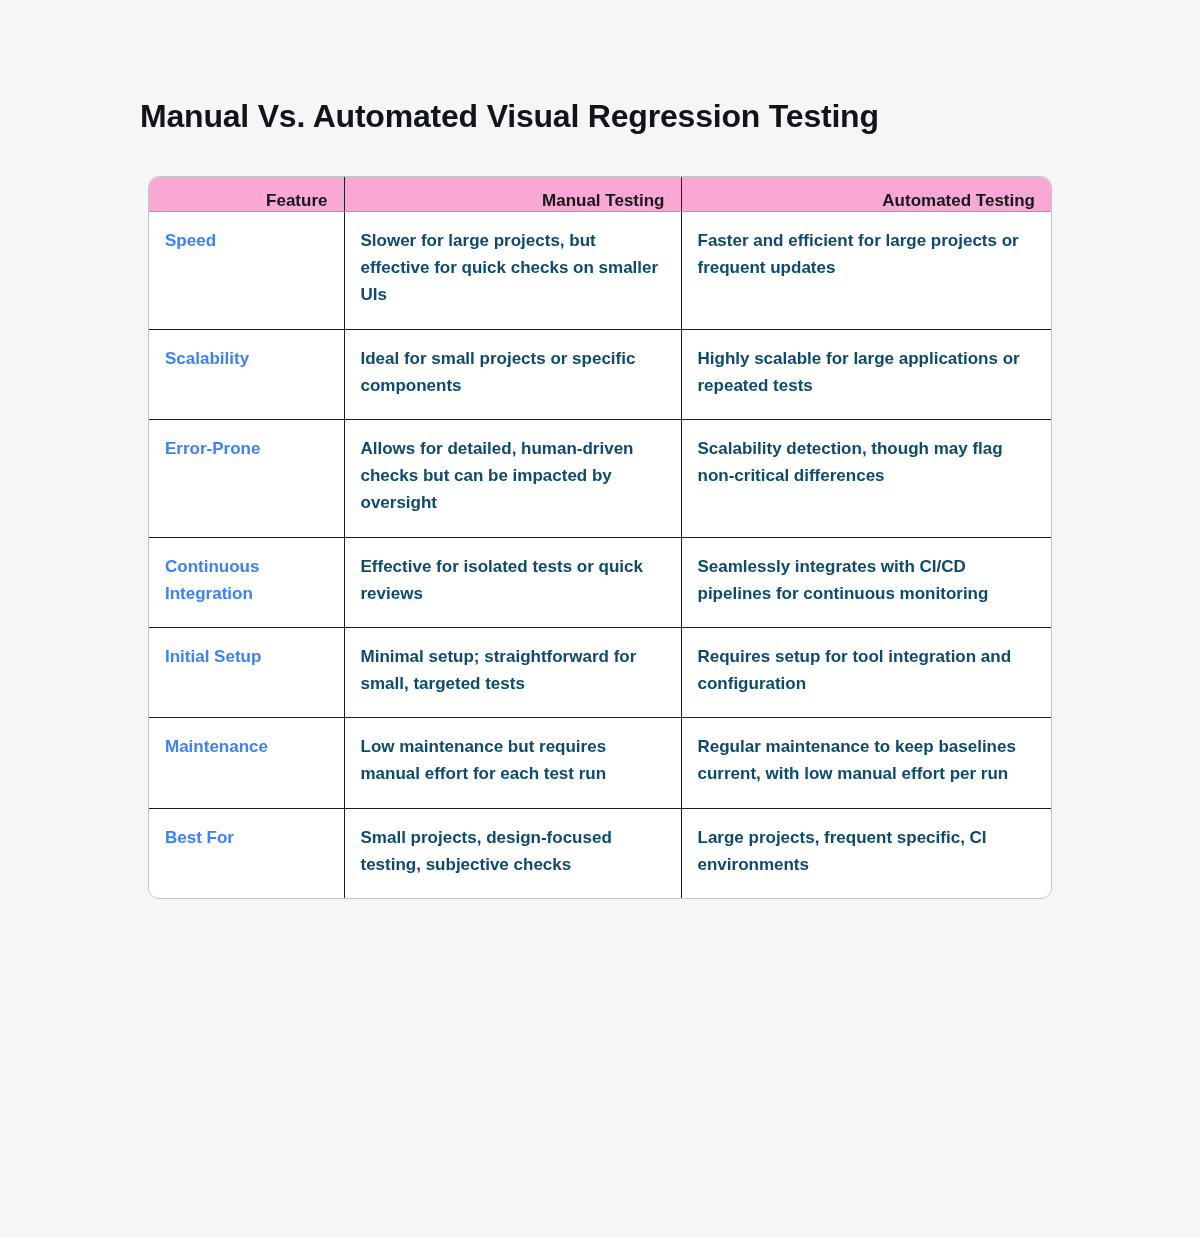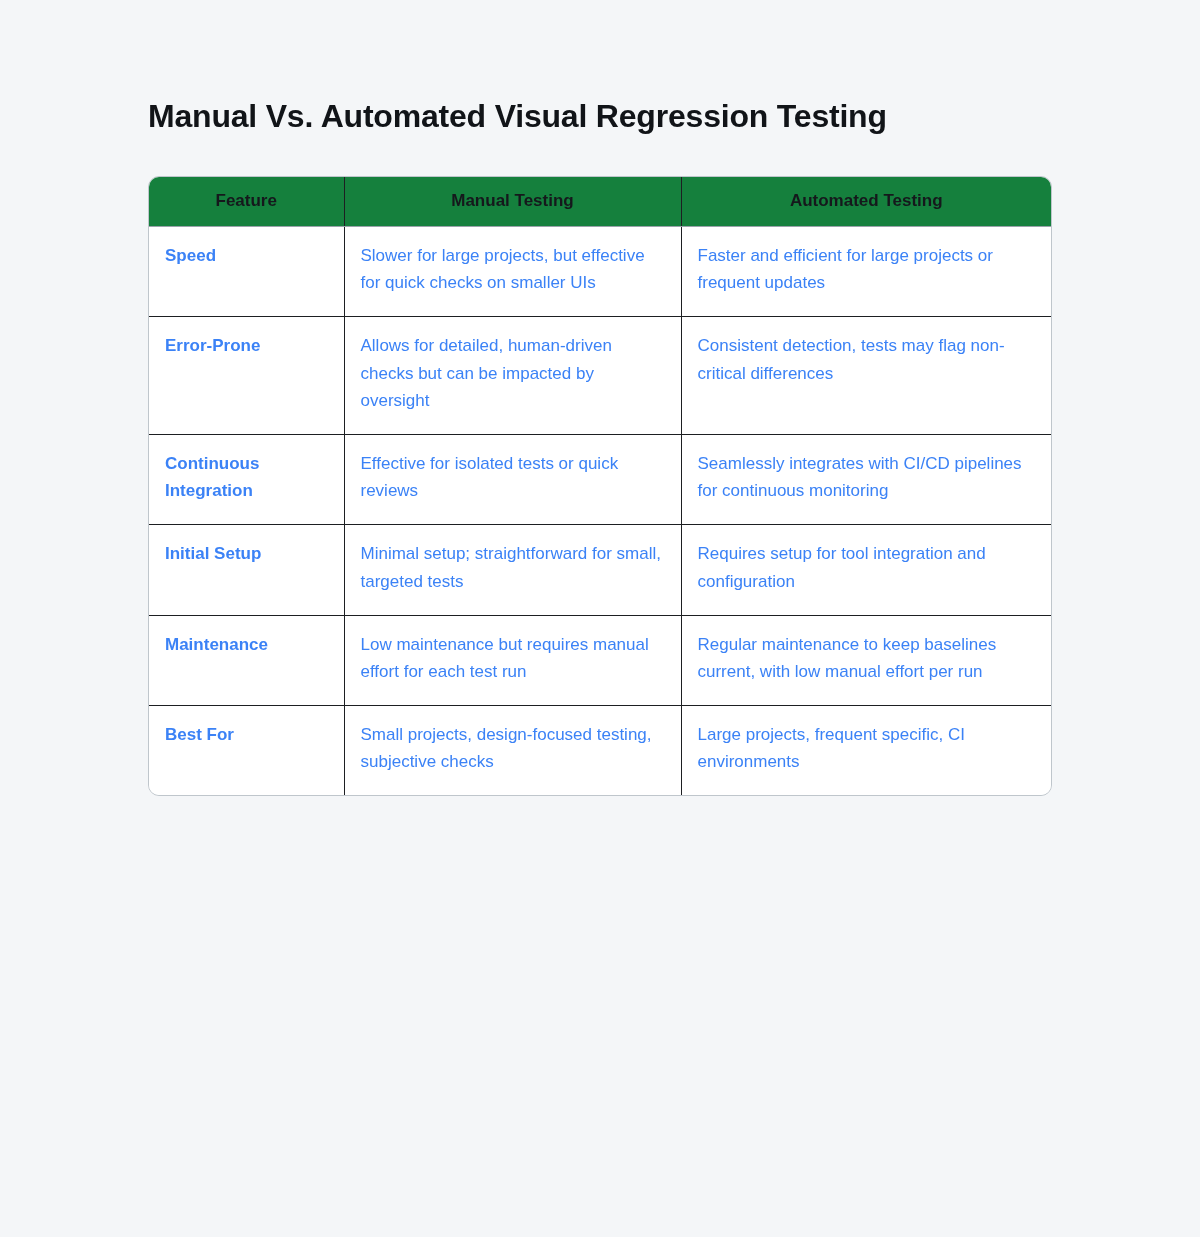--- a/index.html
+++ b/index.html
@@ -15,21 +15,21 @@
     overflow: hidden;
   }
   .page {
     position: relative;
     width: 1200px;
     height: 1237px;
     box-sizing: border-box;
   }
   .page-title {
     position: absolute;
-    left: 148px;
+    left: 140px;
     top: 76px;
     width: 904px;
     font-size: 32px;
     font-weight: bold;
     color: #111418;
     letter-spacing: -0.2px;
     line-height: 1.2;
   }
   .table-wrap {
     position: absolute;
@@ -46,42 +46,43 @@
     width: 100%;
     border-collapse: collapse;
     table-layout: fixed;
     background: #ffffff;
   }
   table.cmp col.c-feature { width: 195px; }
   table.cmp col.c-manual  { width: 337px; }
   table.cmp col.c-auto    { width: 370px; }
 
   table.cmp thead th {
-    background: #15803d;
+    background: #f9a8d4;
     color: #15181c;
     font-size: 17px;
     font-weight: bold;
-    text-align: center;
-    padding: 14px 16px 15px 16px;
+    text-align: right;
+    padding: 14px 16px 0 16px;
     border-right: 1px solid #1d1f22;
     border-bottom: 1px solid #9aa2aa;
     vertical-align: middle;
     box-sizing: border-box;
   }
   table.cmp thead th:last-child { border-right: none; }
 
   table.cmp tbody td {
     border-top: 1px solid #1d1f22;
     border-right: 1px solid #1d1f22;
     padding: 15px 16px 20px 16px;
     font-size: 17px;
     line-height: 1.6;
-    color: #3b82f6;
+    color: #0c4a6e;
     vertical-align: top;
     box-sizing: border-box;
+    font-weight: bold;
   }
   table.cmp tbody td:last-child { border-right: none; }
   table.cmp tbody tr:first-child td { border-top: none; }
   table.cmp tbody td.feature {
     font-weight: bold;
     color: #3b82f6;
   }
 </style>
 </head>
 <body>
@@ -104,23 +105,28 @@
           <th>Automated Testing</th>
         </tr>
       </thead>
       <tbody id="table-body">
           <tr>
             <td class="feature">Speed</td>
             <td>Slower for large projects, but effective for quick checks on smaller UIs</td>
             <td>Faster and efficient for large projects or frequent updates</td>
           </tr>
           <tr>
+            <td class="feature">Scalability</td>
+            <td>Ideal for small projects or specific components</td>
+            <td>Highly scalable for large applications or repeated tests</td>
+          </tr>
+          <tr>
             <td class="feature">Error-Prone</td>
             <td>Allows for detailed, human-driven checks but can be impacted by oversight</td>
-            <td>Consistent detection, tests may flag non-critical differences</td>
+            <td>Scalability detection, though may flag non-critical differences</td>
           </tr>
           <tr>
             <td class="feature">Continuous Integration</td>
             <td>Effective for isolated tests or quick reviews</td>
             <td>Seamlessly integrates with CI/CD pipelines for continuous monitoring</td>
           </tr>
           <tr>
             <td class="feature">Initial Setup</td>
             <td>Minimal setup; straightforward for small, targeted tests</td>
             <td>Requires setup for tool integration and configuration</td>

